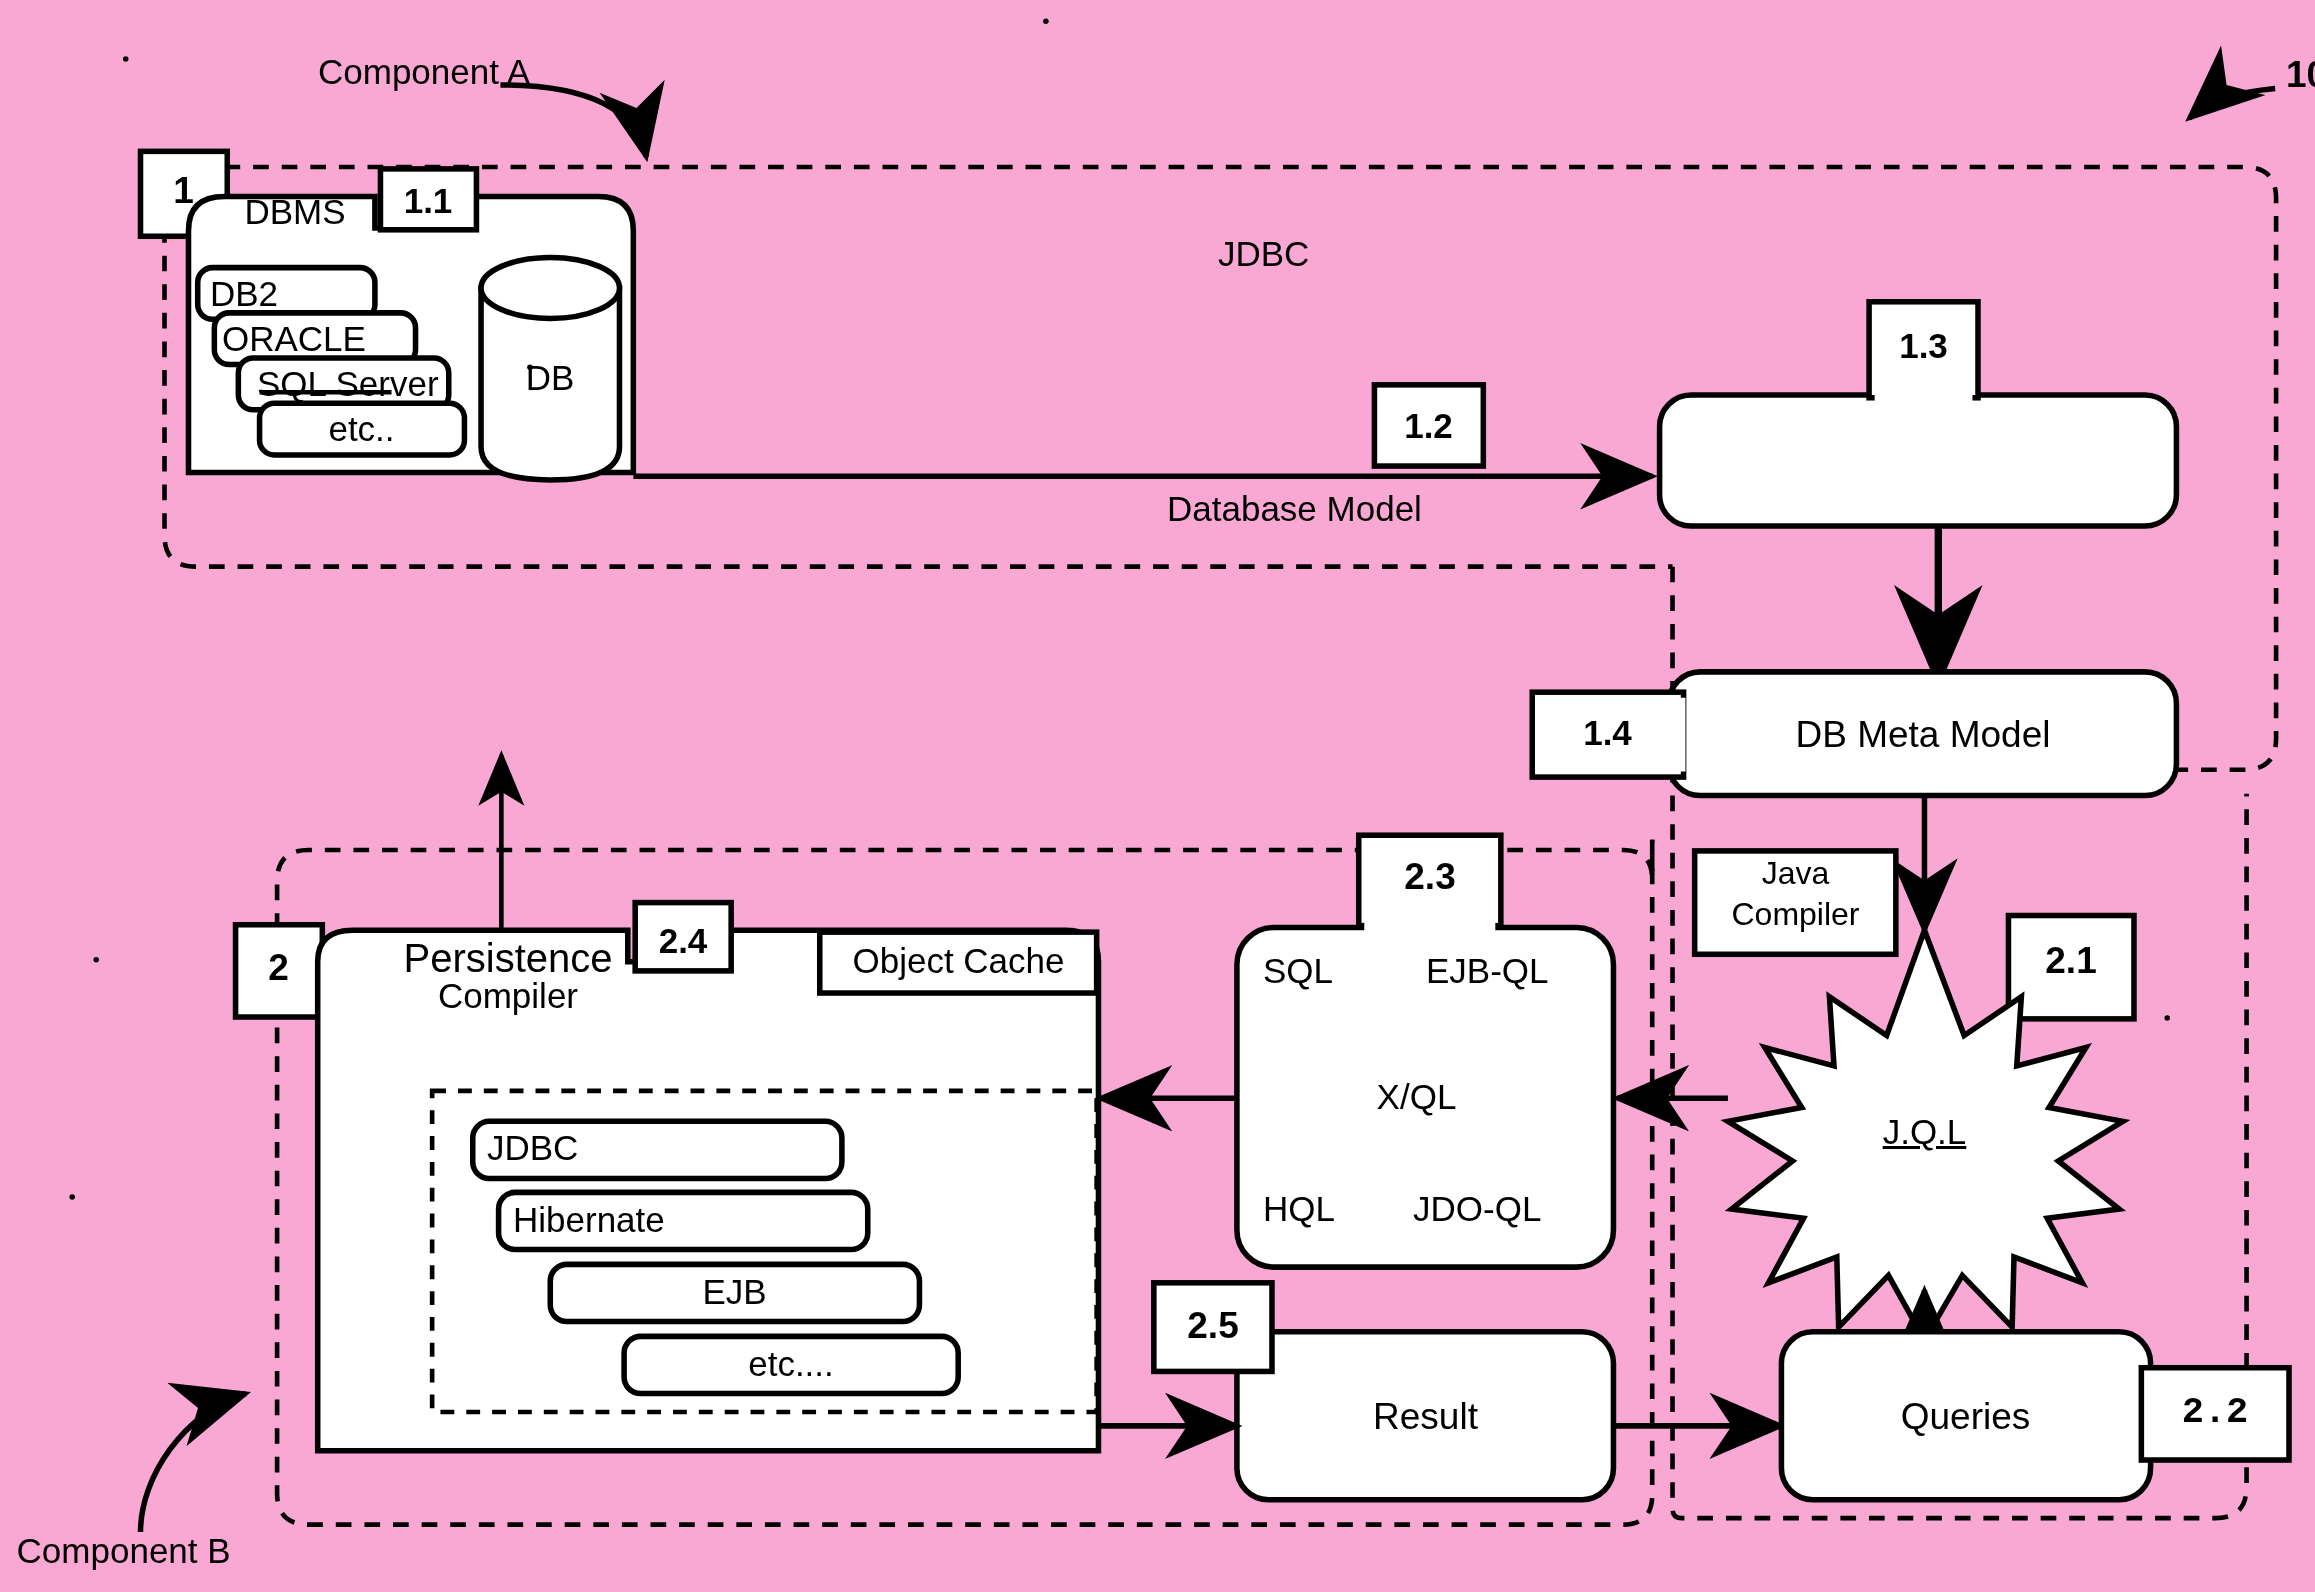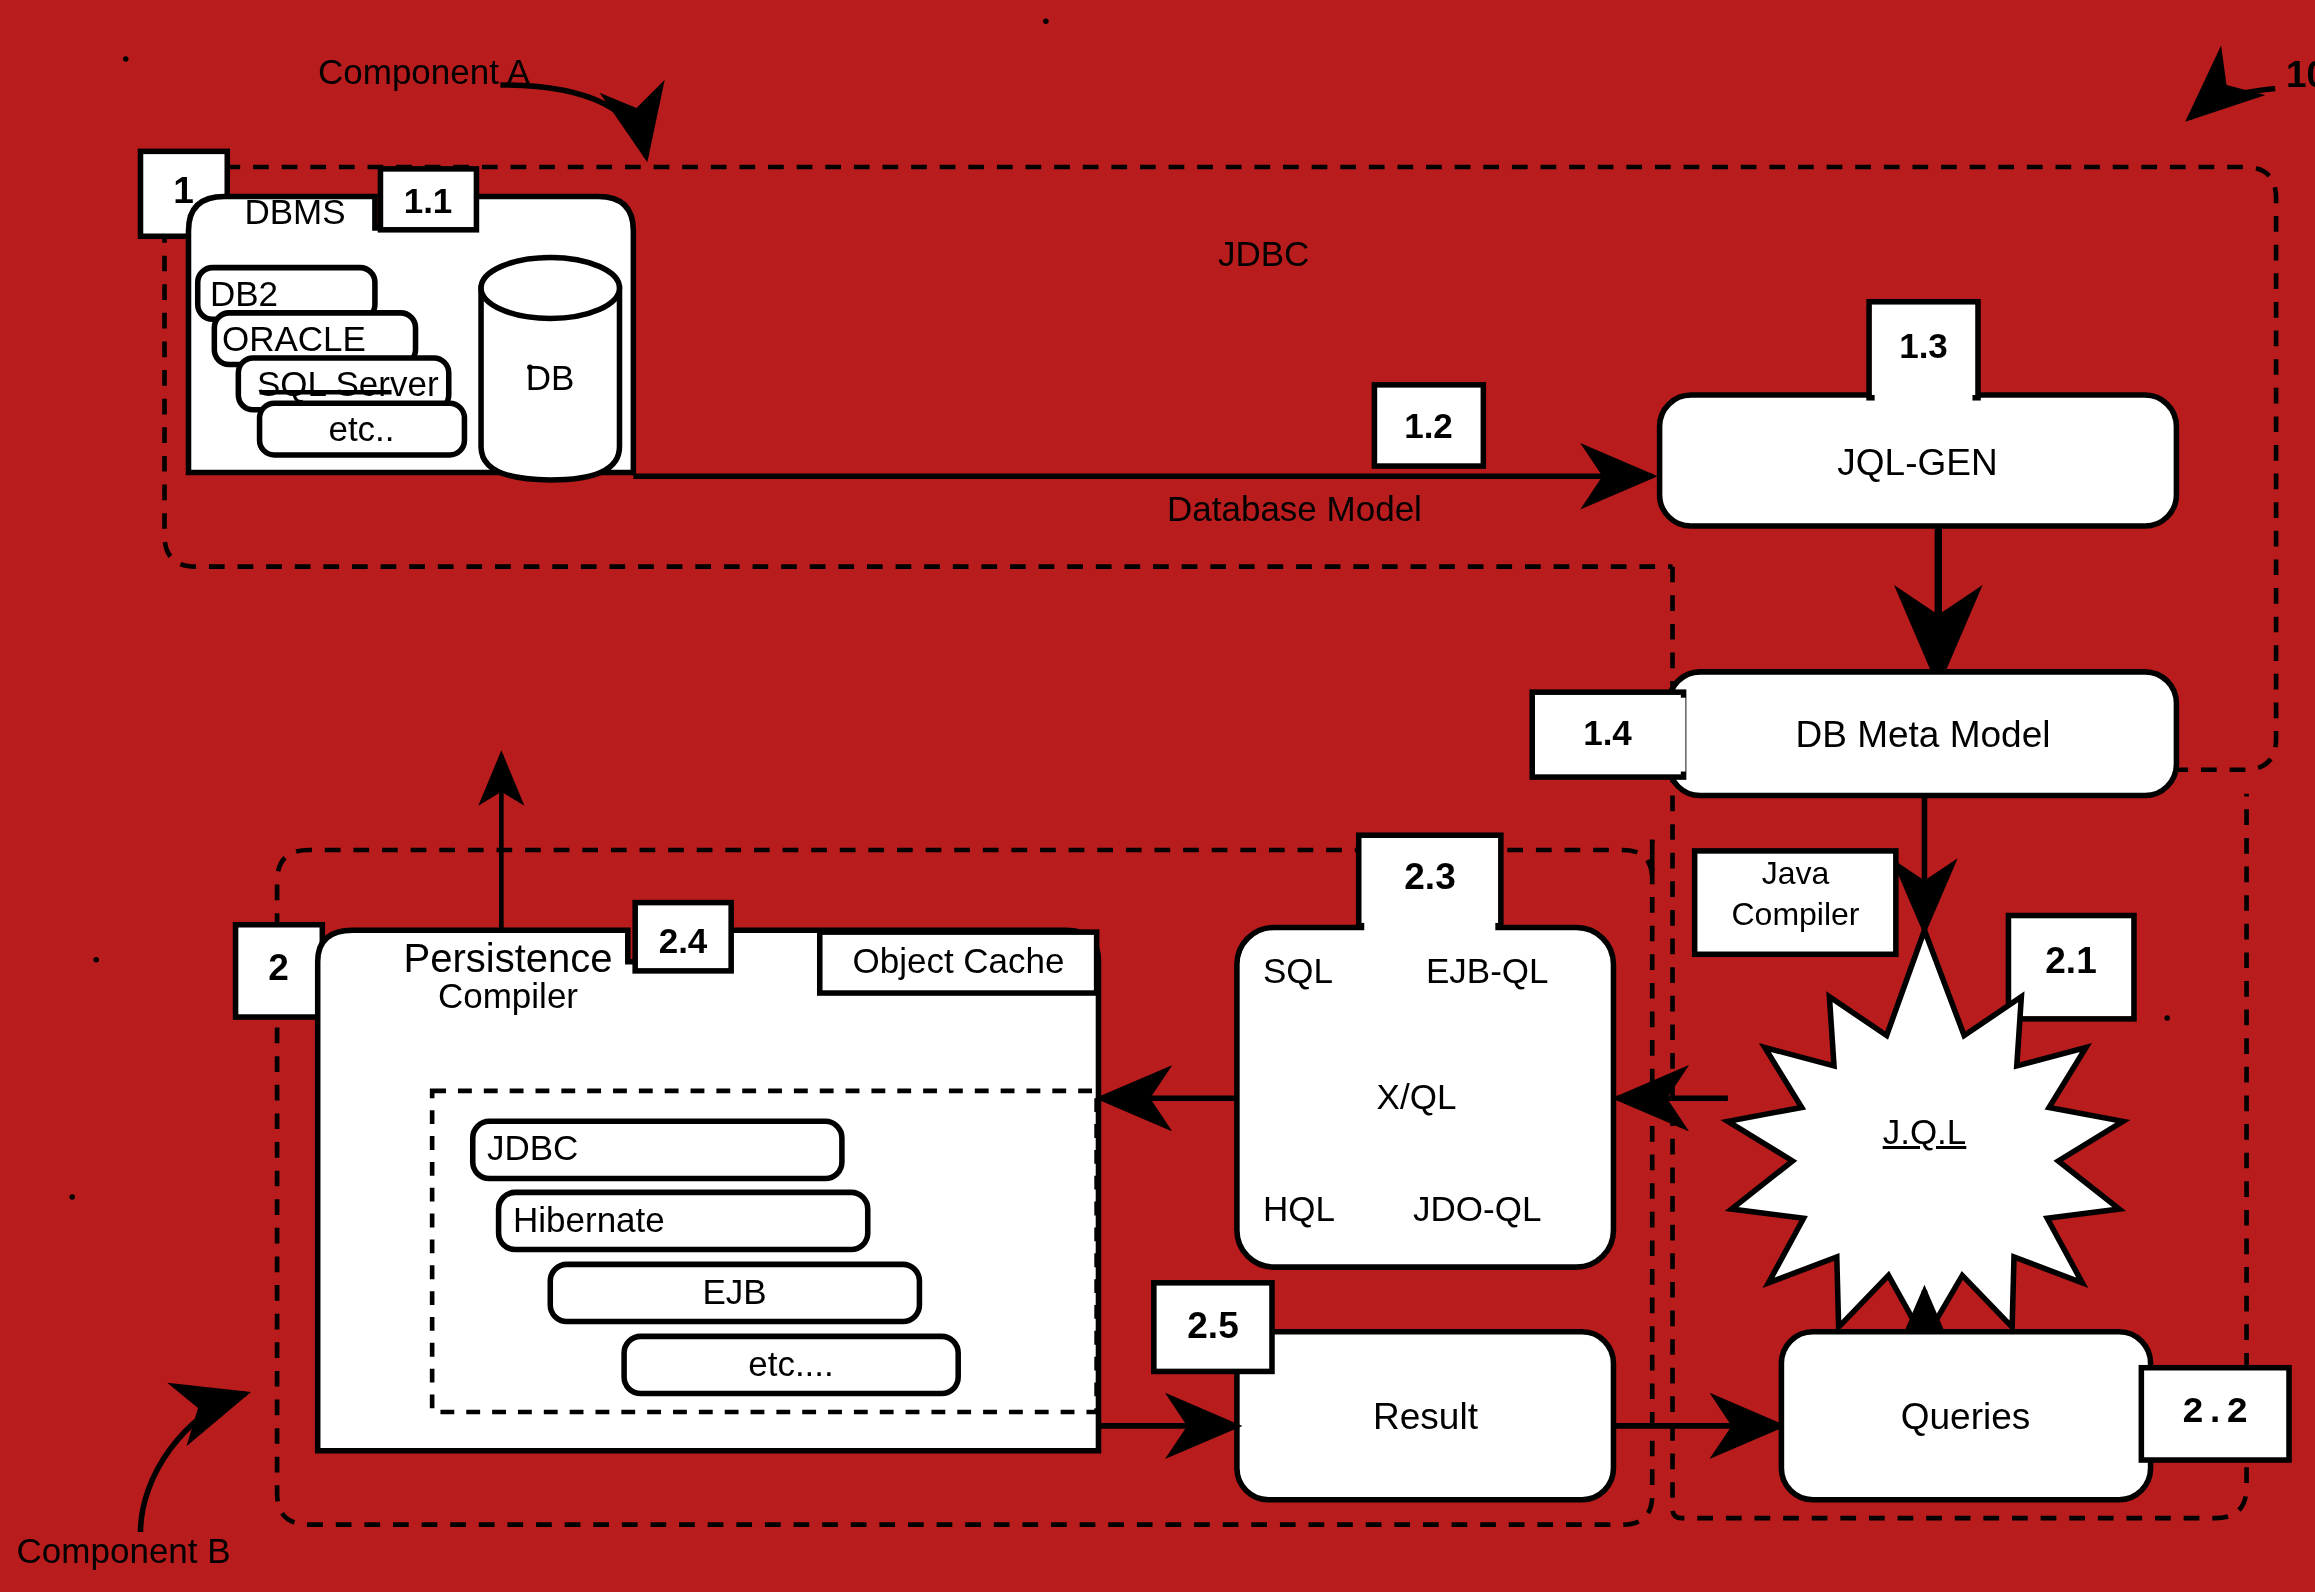--- a/index.html
+++ b/index.html
@@ -1,18 +1,18 @@
 <!DOCTYPE html>
 <html style="font-size:14.8px"><head>
 <meta charset="utf-8">
 <title>Patent Figure</title>
 <style>
   html,body{margin:0;padding:0;background:#ffffff;}
   body{font-family:"Liberation Sans", sans-serif;color:#000;}
-  #stage{position:relative;width:2316px;height:1592px;background:#b91c1c;overflow:hidden;}
+  #stage{position:relative;width:2316px;height:1592px;background:#f9a8d4;overflow:hidden;}
   #stage svg{position:absolute;left:0;top:0;width:2316px;height:1592px;}
   .lbl{position:absolute;white-space:pre;line-height:1.12;}
   .ref{font-weight:bold;}
   .ctr{text-align:center;}
 </style>
 </head>
 <body>
 
 <div id="stage">
 
@@ -154,21 +154,20 @@
   <div class="lbl ctr" style="left:212px;top:192px;width:166px;font-size:35px;">DBMS</div>
   <div class="lbl" style="left:210px;top:274px;font-size:35px;">DB2</div>
   <div class="lbl" style="left:222px;top:319px;font-size:35px;">ORACLE</div>
   <div class="lbl" style="left:257px;top:364px;font-size:35px;">SQL Server</div>
   <div class="lbl ctr" style="left:259px;top:409px;width:205px;font-size:35px;">etc..</div>
   <div class="lbl ctr" style="left:481px;top:358px;width:138px;font-size:35px;">DB</div>
 
   <div class="lbl" style="left:1218px;top:234px;font-size:35px;">JDBC</div>
   <div class="lbl" style="left:1167px;top:489px;font-size:35px;">Database Model</div>
 
-  <div class="lbl ctr" style="left:1659px;top:442px;width:517px;font-size:37px;">JQL-GEN</div>
   <div class="lbl ctr" style="left:1669px;top:714px;width:508px;font-size:37px;">DB Meta Model</div>
 
   <div class="lbl ctr" style="left:1695px;top:856px;width:201px;font-size:32px;">Java</div>
   <div class="lbl ctr" style="left:1695px;top:897px;width:201px;font-size:32px;">Compiler</div>
 
   <div class="lbl ref ctr" style="left:2008px;top:940px;width:126px;font-size:37px;">2.1</div>
   <div class="lbl ctr" style="left:1832px;top:1112px;width:185px;font-size:35px;text-decoration:underline;">J.Q.L</div>
 
   <div class="lbl ref ctr" style="left:235px;top:947px;width:87px;font-size:37px;">2</div>
   <div class="lbl ctr" style="left:388px;top:936px;width:240px;font-size:40px;text-align:center;">Persistence</div>

